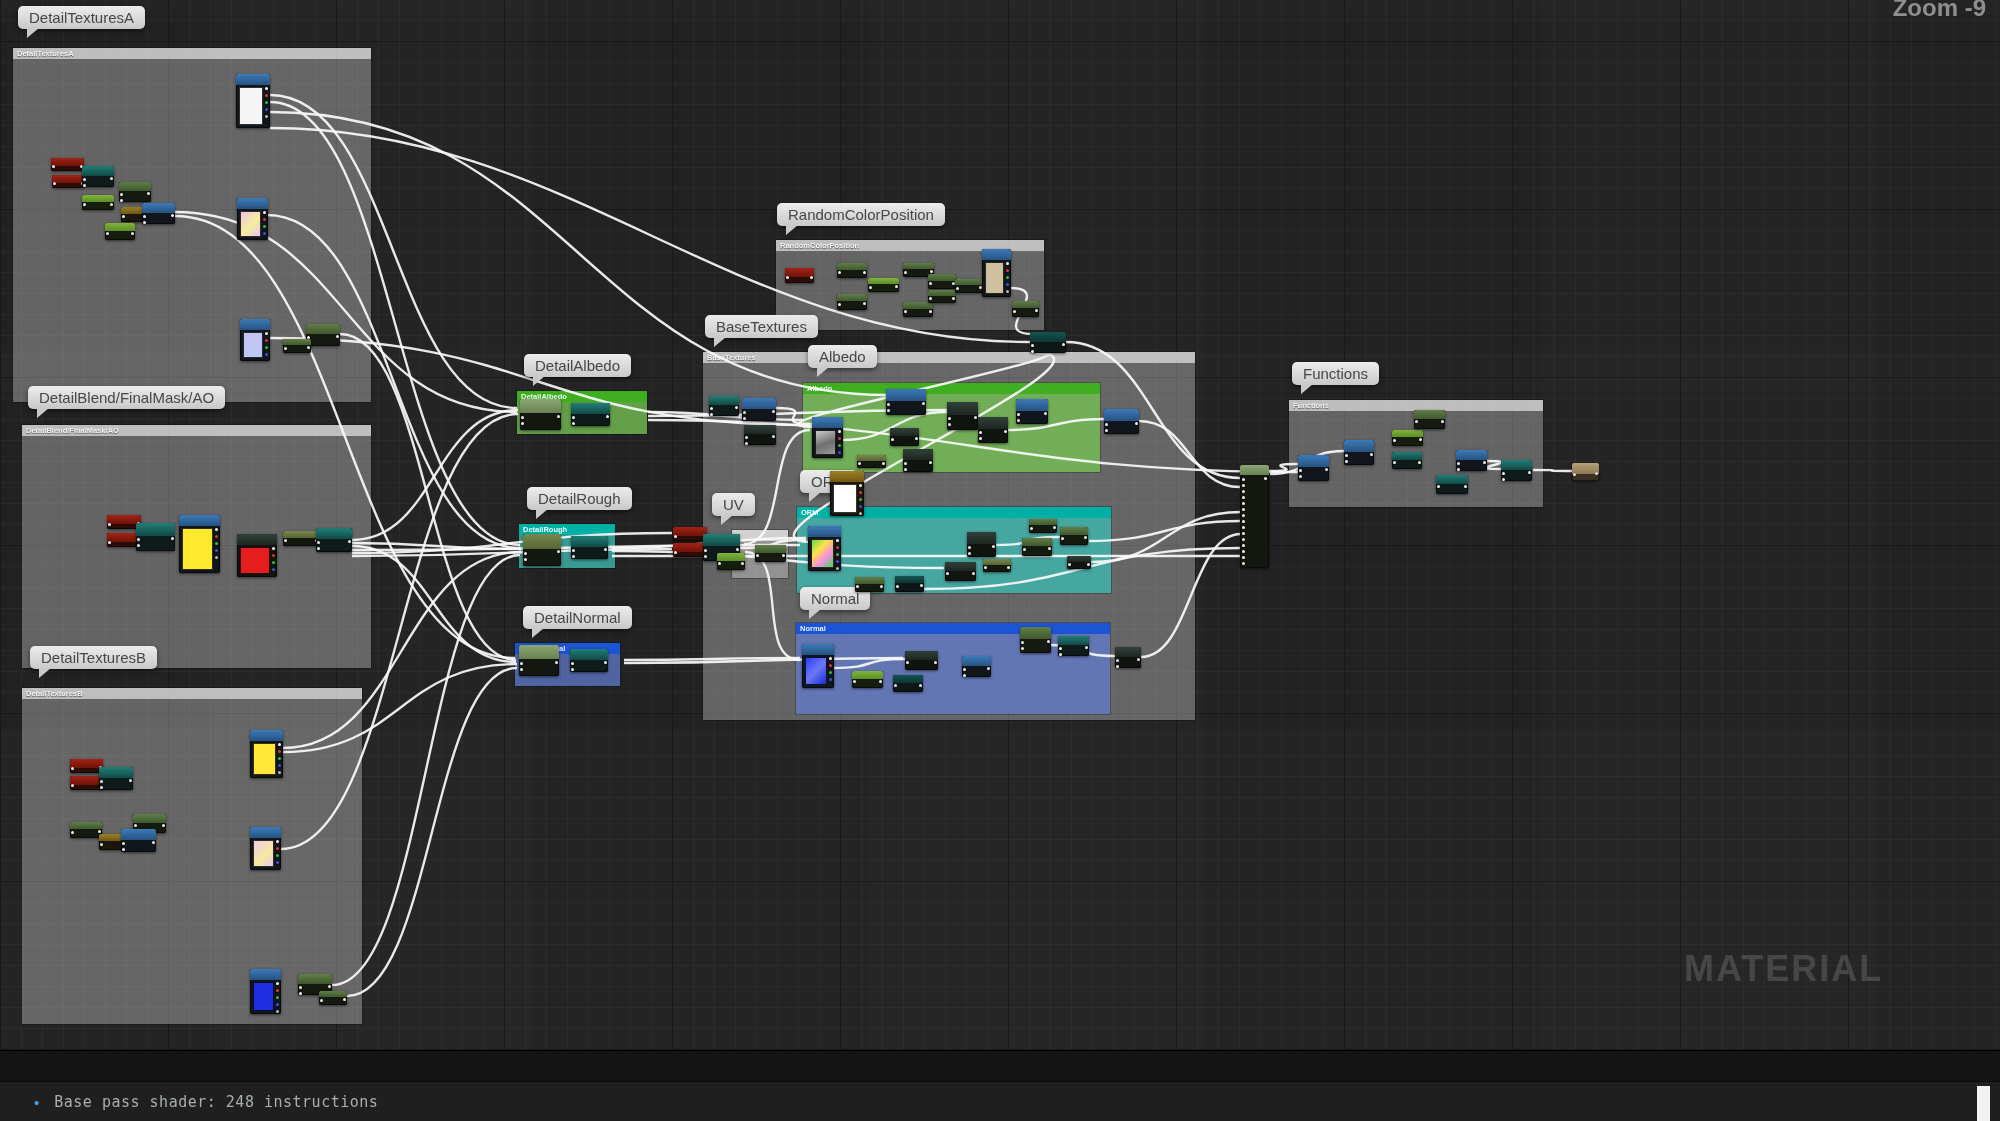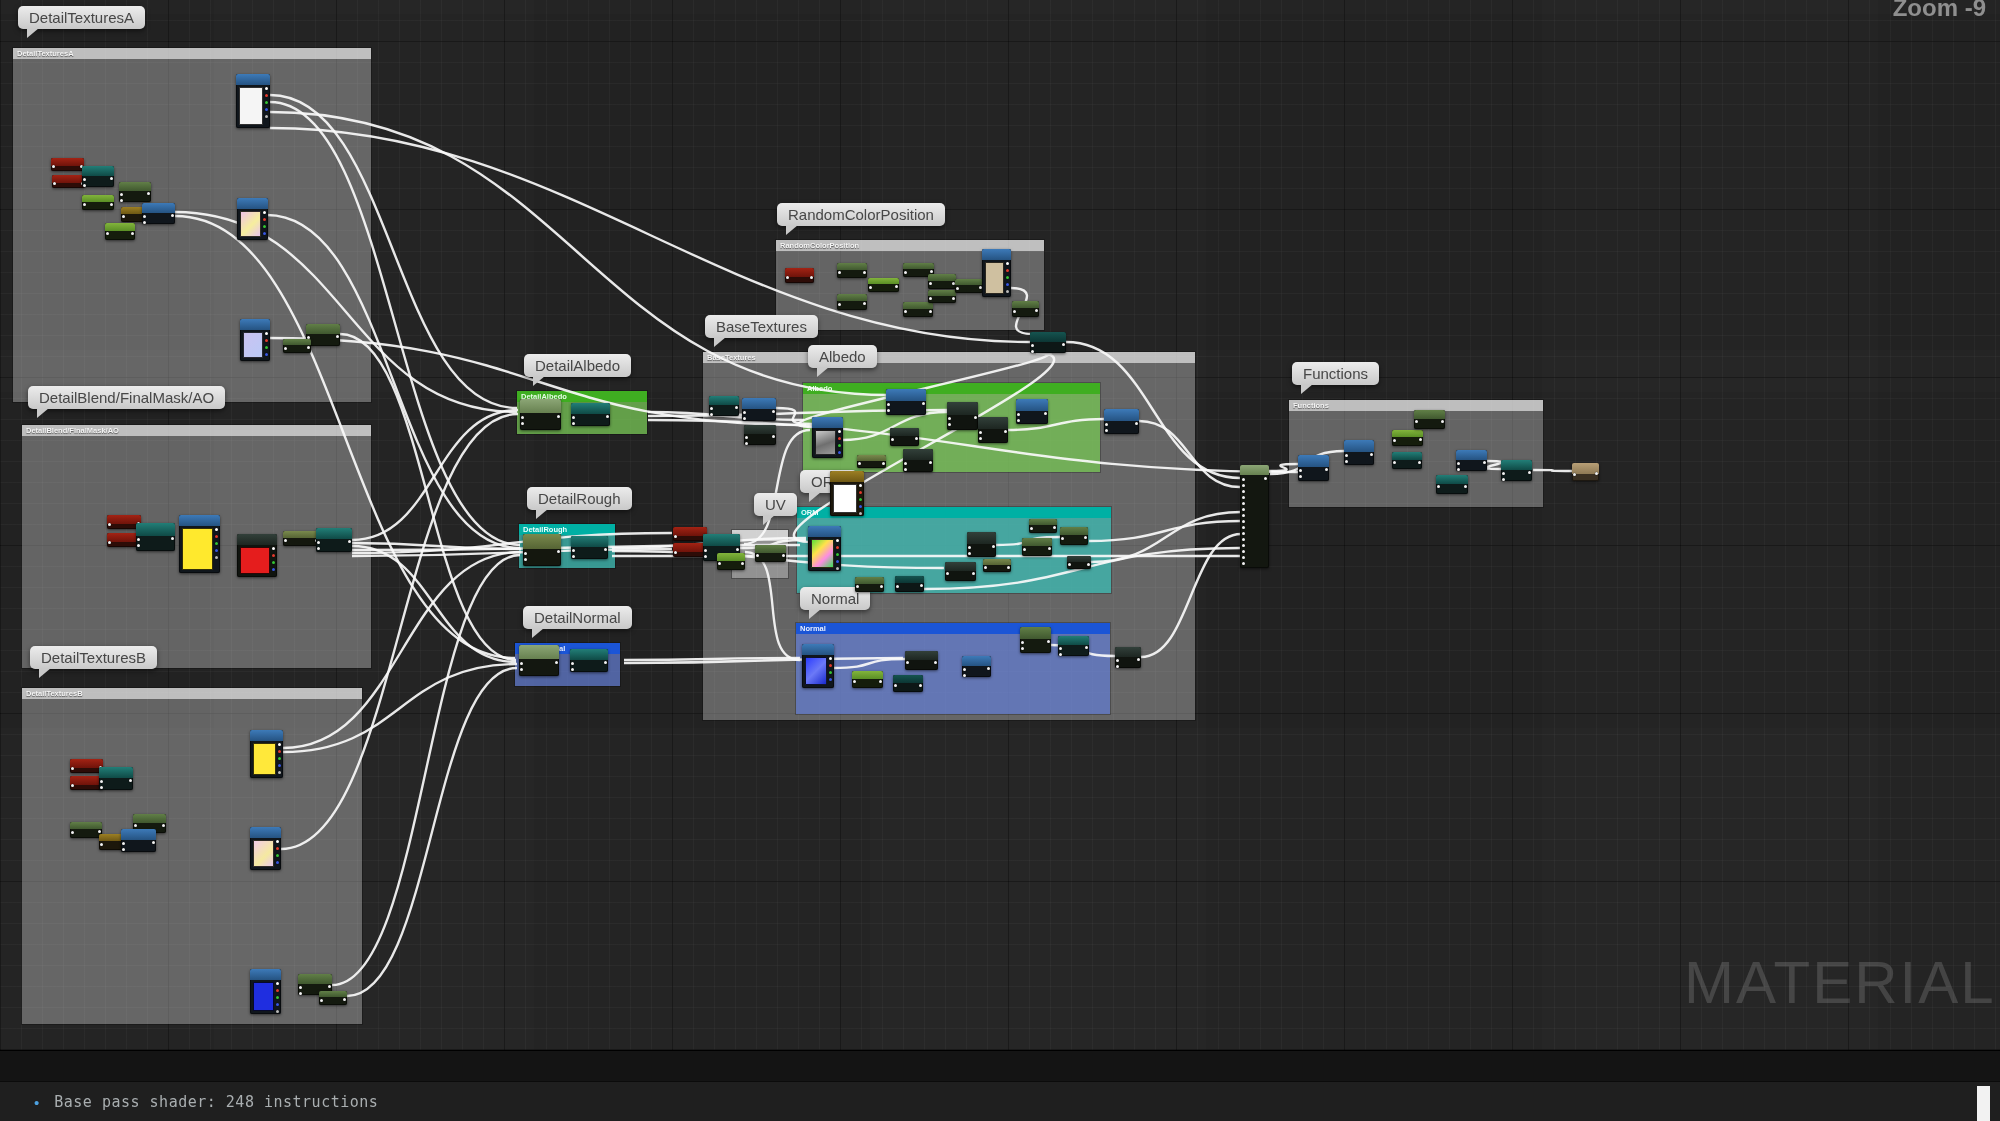--- a/index.html
+++ b/index.html
@@ -11,21 +11,21 @@
     background-color:#262626;
     background-image:
       repeating-linear-gradient(90deg, rgba(0,0,0,.05) 0 336px, transparent 336px 672px),
       repeating-linear-gradient(0deg,  rgba(0,0,0,.05) 0 336px, transparent 336px 672px),
       repeating-linear-gradient(90deg, rgba(0,0,0,.42) 0 1px, transparent 1px 168px),
       repeating-linear-gradient(0deg,  rgba(0,0,0,.42) 0 1px, transparent 1px 168px),
       repeating-linear-gradient(90deg, rgba(255,255,255,.032) 0 1px, transparent 1px 21px),
       repeating-linear-gradient(0deg,  rgba(255,255,255,.032) 0 1px, transparent 1px 21px);
     background-position: 534px 0, 0 350px, 0 0, 0 0, 0 0, 0 0;}
 
-  #watermark{position:absolute;left:1684px;top:948px;font-size:60px;font-weight:normal;
+  #watermark{position:absolute;left:1684px;top:948px;font-size:36px;font-weight:bold;
     letter-spacing:2px;color:rgba(200,200,200,.20);z-index:0;user-select:none;}
   #zoomlabel{position:absolute;top:-6px;right:14px;font-size:24px;font-weight:bold;
     color:#8f8f8f;z-index:9;}
 
   
   .comment{position:absolute;z-index:1;box-shadow:0 0 0 1px rgba(0,0,0,.25);}
   .comment .hd{height:11px;font-size:7.5px;line-height:11px;padding-left:4px;
     white-space:nowrap;overflow:hidden;font-weight:bold;}
   .cm-gray{background:rgba(255,255,255,.30);}
   .cm-gray .hd{background:rgba(255,255,255,.58);color:#f5f5f5;text-shadow:0 1px 1px rgba(0,0,0,.55);}
@@ -177,21 +177,21 @@
       </div>
     </div>
   <div id="labels-layer">
       <div class="bubble" style="left: 18px; top: 6px;">DetailTexturesA<div class="tail"></div></div>
       <div class="bubble" style="left: 28px; top: 386px;">DetailBlend/FinalMask/AO<div class="tail"></div></div>
       <div class="bubble" style="left: 30px; top: 646px;">DetailTexturesB<div class="tail"></div></div>
       <div class="bubble" style="left: 777px; top: 203px;">RandomColorPosition<div class="tail"></div></div>
       <div class="bubble" style="left: 705px; top: 315px;">BaseTextures<div class="tail"></div></div>
       <div class="bubble" style="left: 808px; top: 345px;">Albedo<div class="tail"></div></div>
       <div class="bubble" style="left: 800px; top: 470px;">ORM<div class="tail"></div></div>
-      <div class="bubble" style="left: 754px; top: 493px;">UV<div class="tail"></div></div>
+      <div class="bubble" style="left: 712px; top: 493px;">UV<div class="tail"></div></div>
       <div class="bubble" style="left: 800px; top: 587px;">Normal<div class="tail"></div></div>
       <div class="bubble" style="left: 524px; top: 354px;">DetailAlbedo<div class="tail"></div></div>
       <div class="bubble" style="left: 527px; top: 487px;">DetailRough<div class="tail"></div></div>
       <div class="bubble" style="left: 523px; top: 606px;">DetailNormal<div class="tail"></div></div>
       <div class="bubble" style="left: 1292px; top: 362px;">Functions<div class="tail"></div></div>
     </div>
   <div id="nodes-layer">
       <div class="node t-steel" style="left: 236px; top: 74px; width: 34px; height: 54px;">
         <div class="hd" style="height: 11px;"></div>
         <div class="thumb" style="top: 13px; width: 22px; height: 36px; background: rgb(245, 245, 245);"></div>

